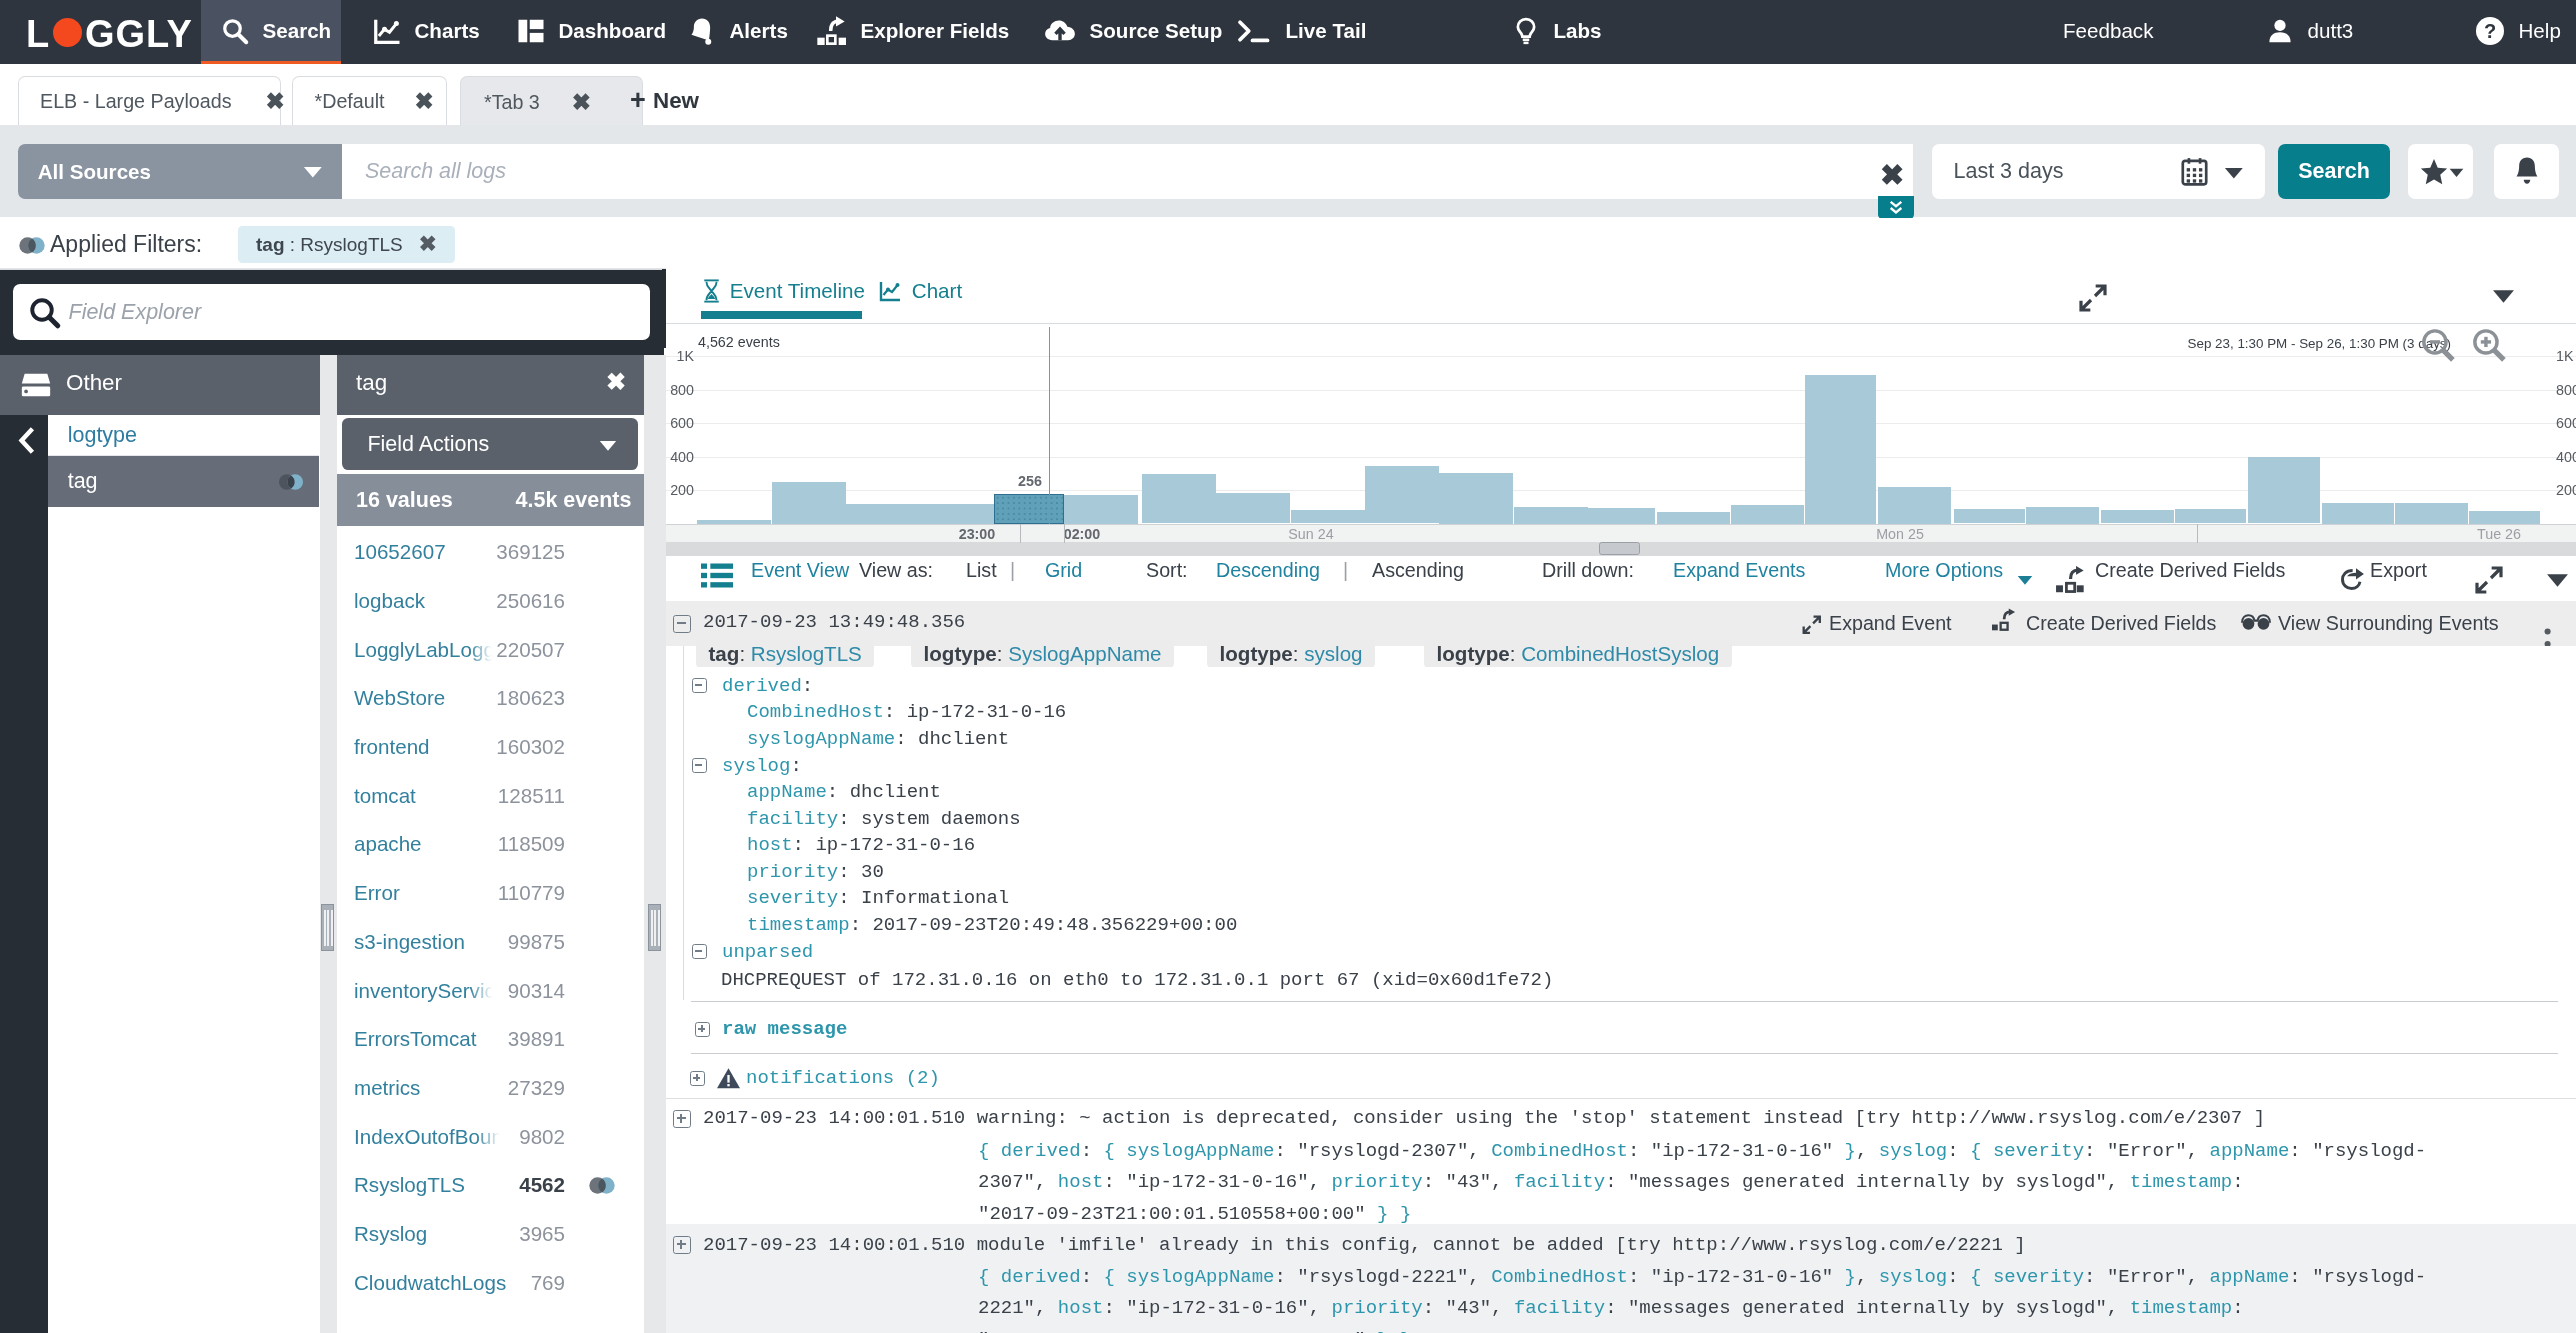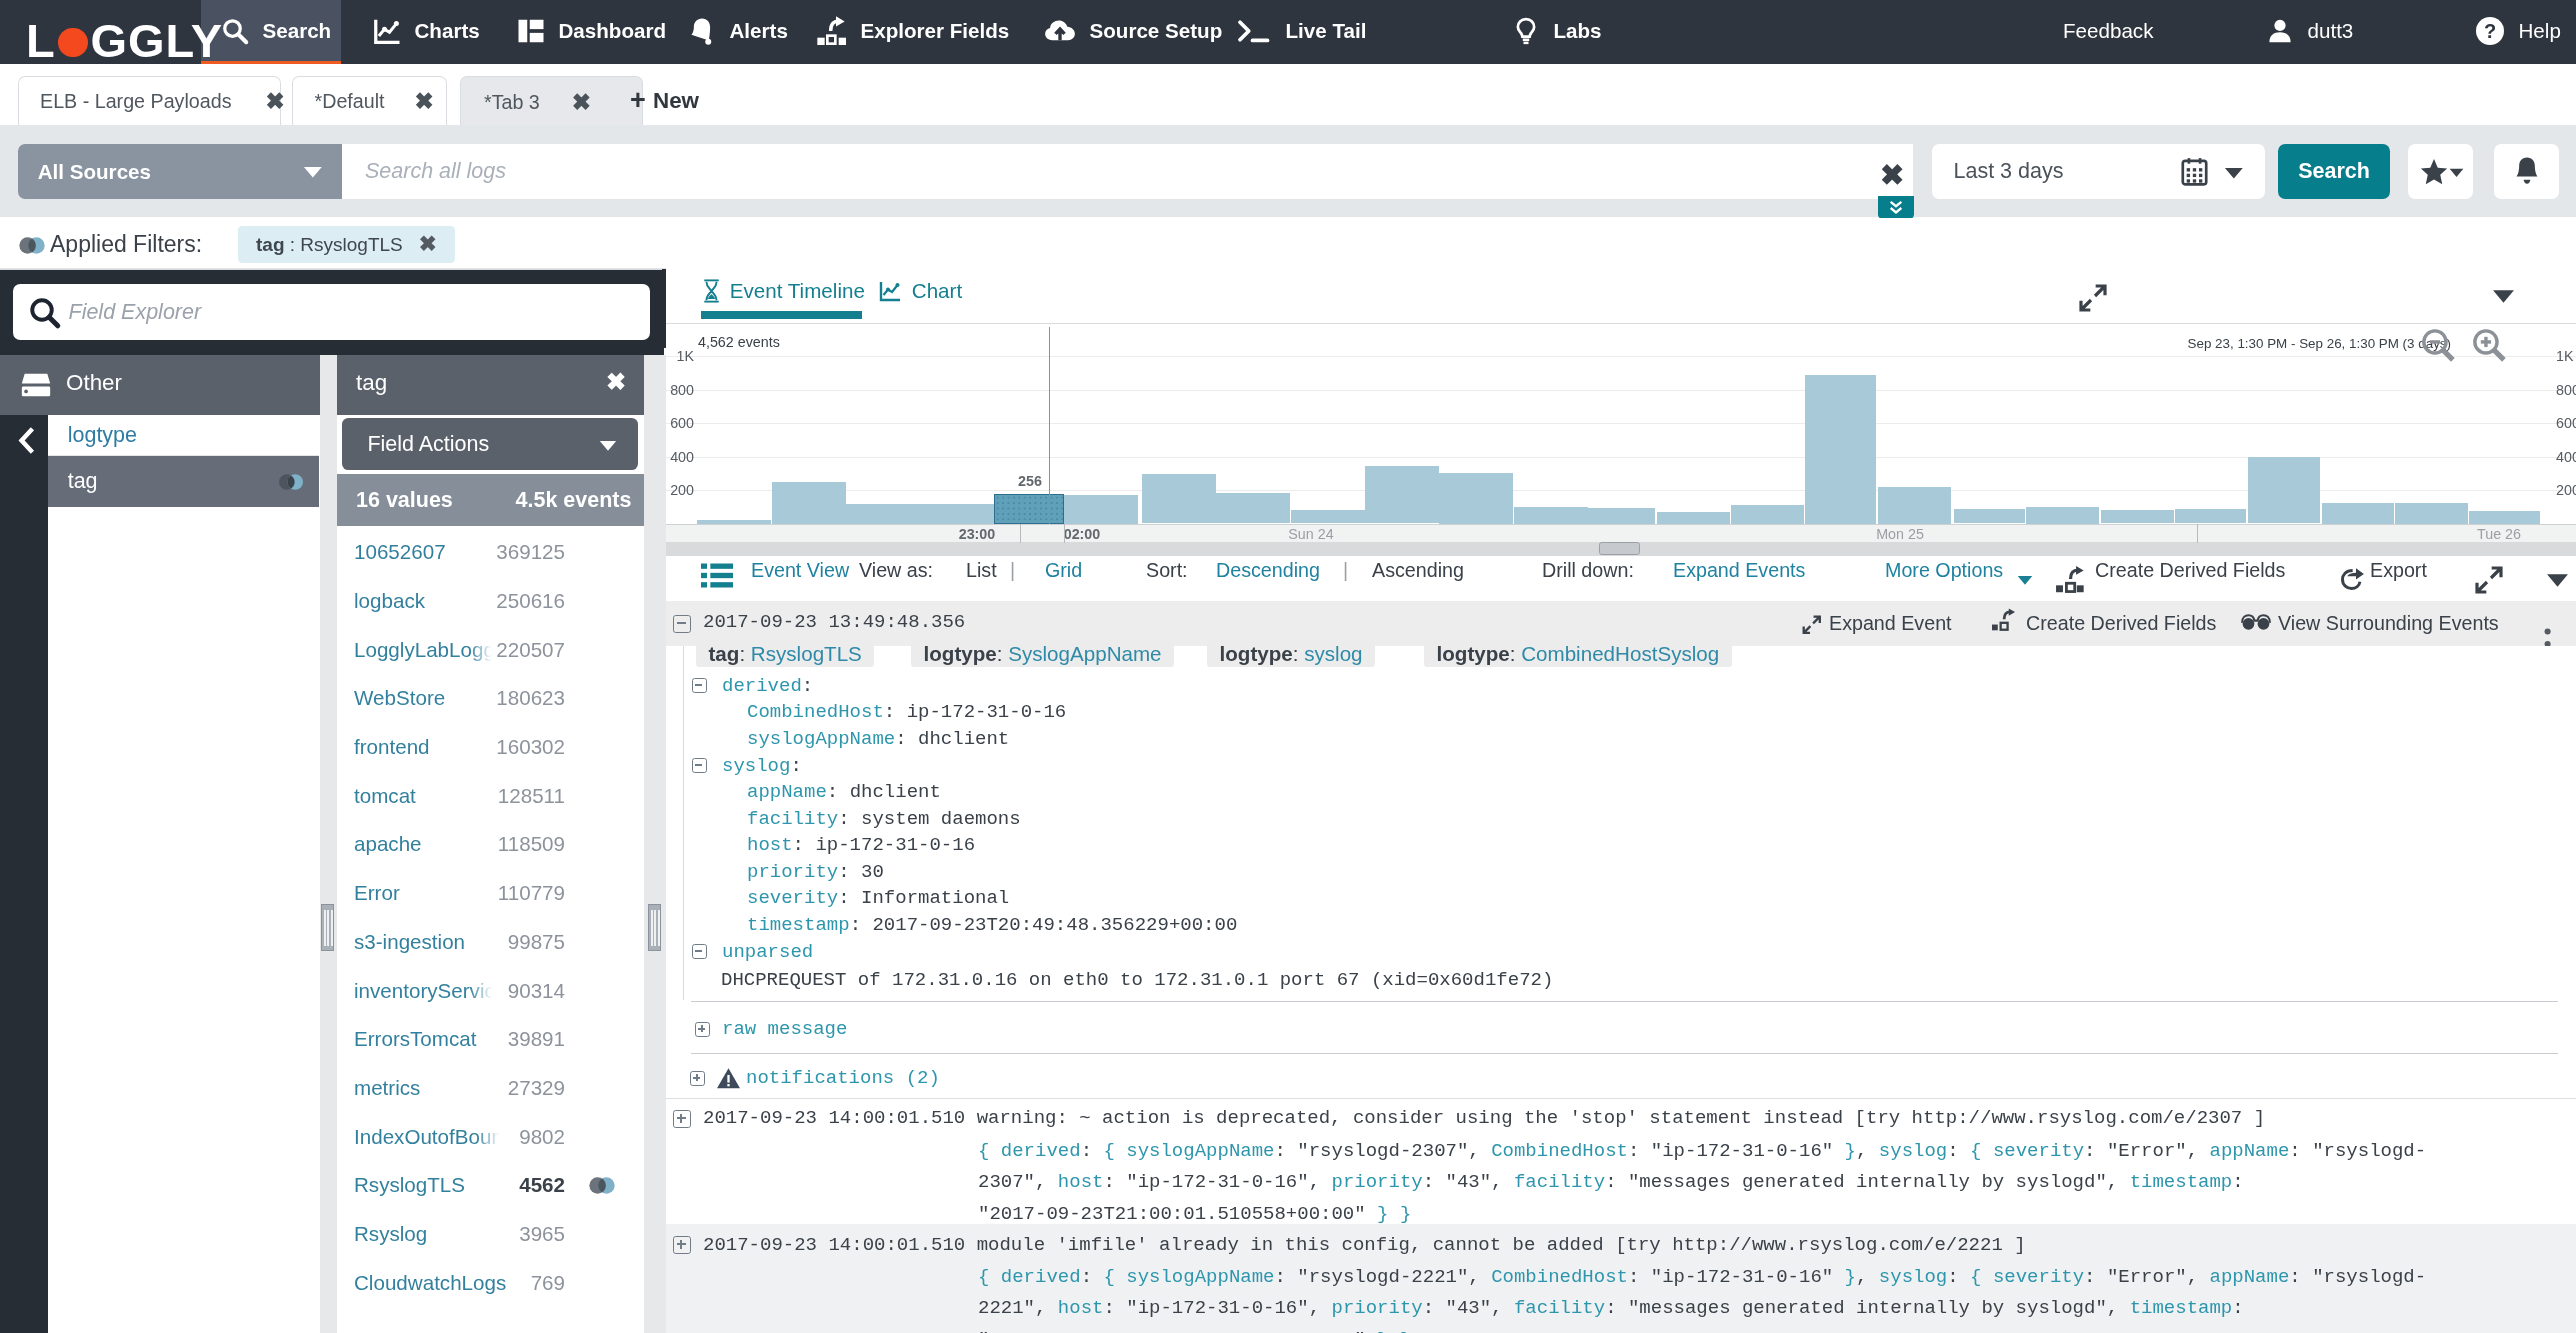--- a/index.html
+++ b/index.html
@@ -6,21 +6,21 @@
 html,body { width:2576px; height:1334px; overflow:hidden; background:#fff;
   font-family:"Liberation Sans", sans-serif; }
 svg { display:block; }
 
 
 #navbar { position:absolute; left:0; top:0; width:2576px; height:64px; background:#2f353e; }
 .navitem { position:absolute; top:0; height:61px; color:#fff; font-size:20.6px; font-weight:700;
   display:flex; align-items:center; gap:12.5px; }
 #nav-search-bg { position:absolute; left:201px; top:0; width:140px; height:61px; background:#4a5160; }
 #nav-search-ul { position:absolute; left:201px; top:61px; width:140px; height:7.2px; background:#f05b24; }
-#logo { position:absolute; left:26px; top:12.5px; font-size:47px; font-weight:700; color:#fff; letter-spacing:0.9px; }
+#logo { position:absolute; left:26px; top:12.5px; font-size:38px; font-weight:700; color:#fff; letter-spacing:0.9px; }
 #logo .o { display:inline-block; width:29.5px; height:29.5px; background:#f4491f; border-radius:50%; vertical-align:-0.9px; margin:0 2.7px; }
 
 
 #tabrow { position:absolute; left:0; top:64px; width:2576px; height:62px; background:#fff; }
 .tab { position:absolute; top:76px; height:49px; background:#fff; border:1.8px solid #d9dce0; border-bottom:none;
   border-radius:7.2px 7.2px 0 0; color:#4f575f; font-size:19.7px; display:flex; align-items:center; white-space:nowrap; }
 .tab.active { background:#e6e8eb; height:52px; }
 .tabx { font-weight:700; color:#4a525a; font-size:23px; }
 
 
@@ -583,21 +583,21 @@
     <div class="mono eline" style="left:747px; top:832px;"><span class="mkey">host</span>: ip-172-31-0-16</div>
     <div class="mono eline" style="left:747px; top:859px;"><span class="mkey">priority</span>: 30</div>
     <div class="mono eline" style="left:747px; top:885px;"><span class="mkey">severity</span>: Informational</div>
     <div class="mono eline" style="left:747px; top:912px;"><span class="mkey">timestamp</span>: 2017-09-23T20:49:48.356229+00:00</div>
     <div class="mono eline" style="left:722px; top:939px;"><span class="mkey">unparsed</span></div>
     <div class="pmbox sm" style="left:692px; top:944px;"></div>
     <div class="mono eline" style="left:721px; top:967px;">DHCPREQUEST of 172.31.0.16 on eth0 to 172.31.0.1 port 67 (xid=0x60d1fe72)</div>
     <div style="position:absolute; left:683px; top:646px; width:0.9px; height:354px; background:#d9dcdf;"></div>
     <div class="hr" style="left:691px; top:1001px; width:1867px;"></div>
     <div class="pmbox sm plus" style="left:695px; top:1022px;"></div>
-    <div class="mono eline mkey" style="left:722px; top:1016px;">raw message</div>
+    <div class="mono eline mkey" style="left:722px; top:1016px;font-weight:bold;">raw message</div>
     <div class="hr" style="left:691px; top:1053px; width:1867px;"></div>
     <div class="pmbox sm plus" style="left:690px; top:1071px;"></div>
     <svg style="position:absolute; left:717px; top:1068px;" width="23" height="20.6" viewBox="0 0 24 21">
       <path d="M12 0 L24 21 L0 21 Z" fill="#3e4a5c"></path>
       <rect x="10.8" y="7" width="2.4" height="8" fill="#fff"></rect>
       <rect x="10.8" y="16.5" width="2.4" height="2.4" fill="#fff"></rect>
     </svg>
     <div class="mono eline mkey" style="left:746px; top:1065px;">notifications (2)</div>
   </div>
 

